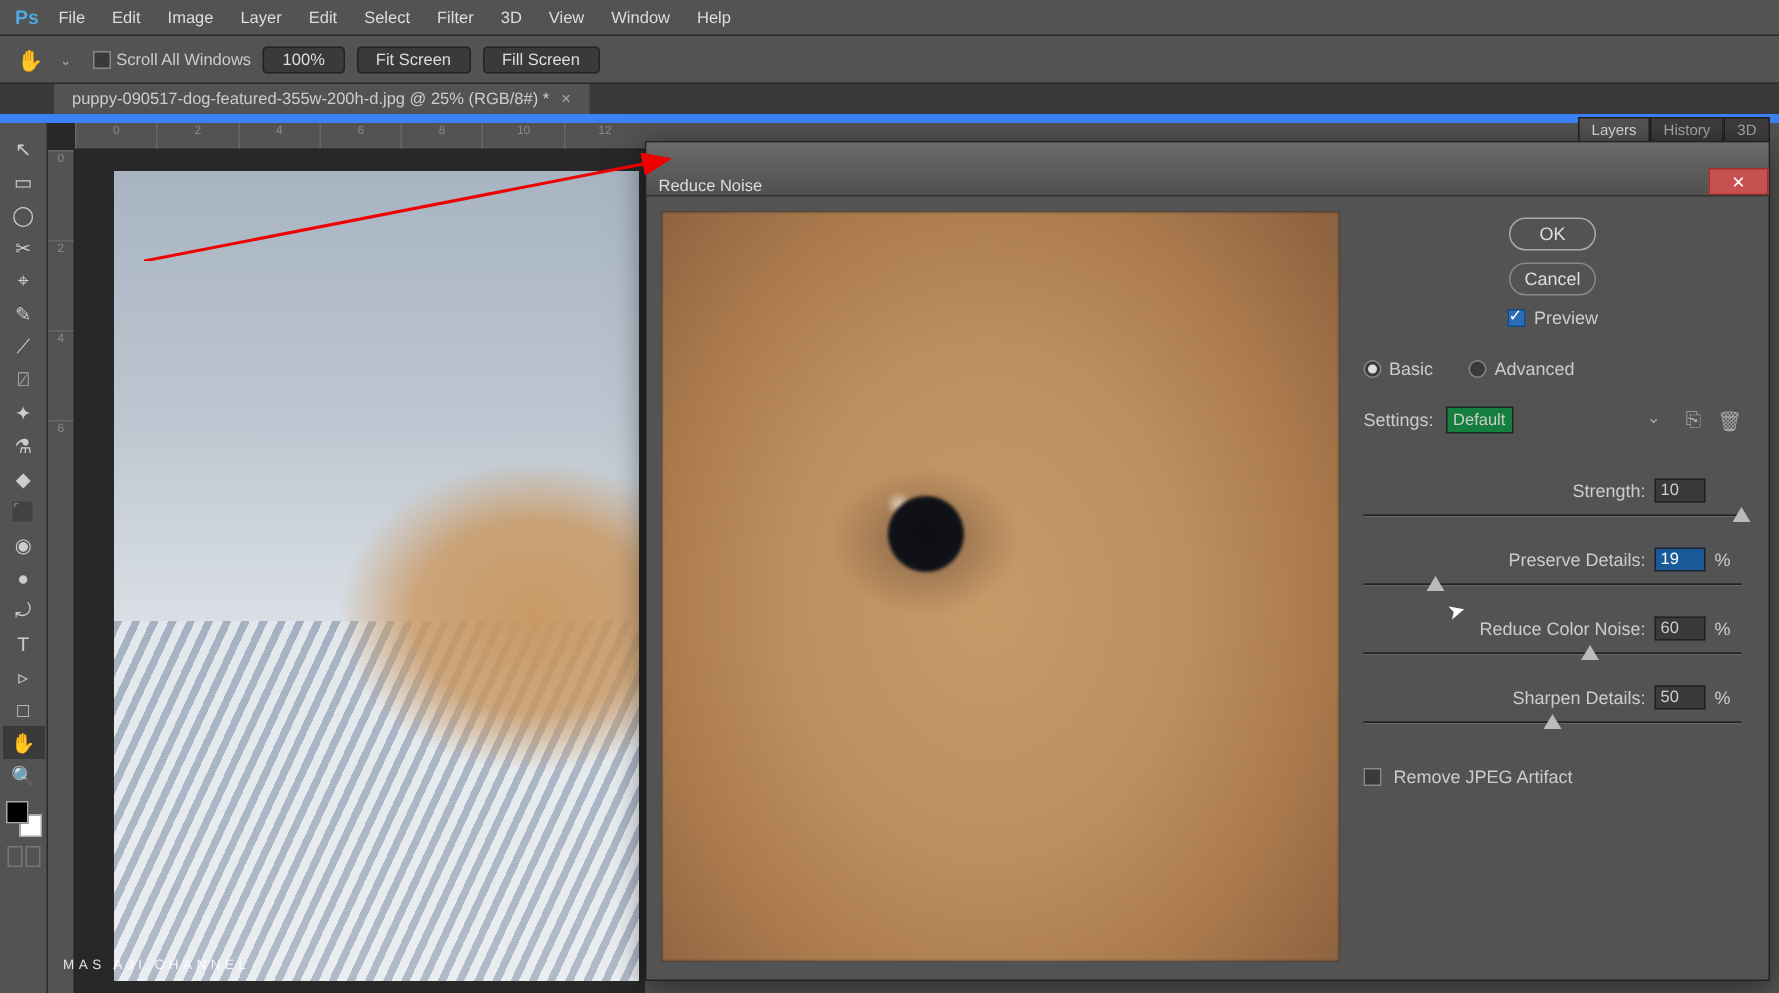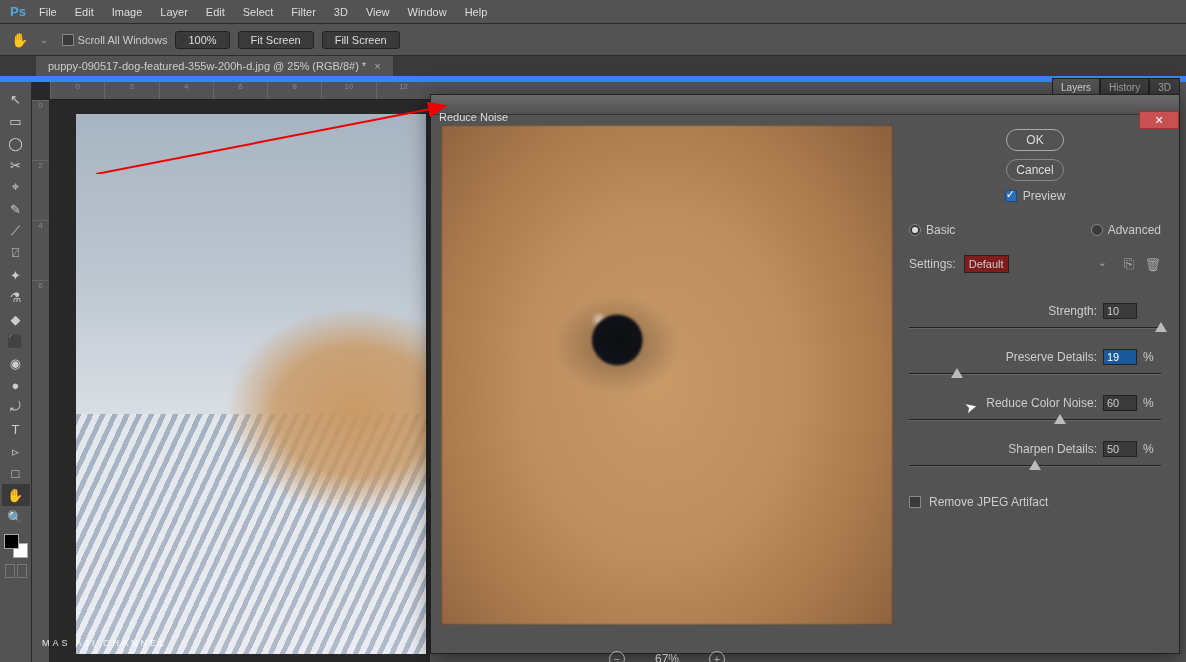--- a/index.html
+++ b/index.html
@@ -52,21 +52,21 @@
     linear-gradient(180deg,#a8b4c2 0%,#bcc6d0 30%,#dfe3e8 60%,#eef0f3 100%);
 }
 
 
 .rpanel-tabs { position:absolute; top:78px; right:6px; display:flex; gap:0; font-size:10px; color:#aaa; }
 .rpanel-tabs .t { padding:3px 8px; background:#3d3d3d; border:1px solid #222; }
 .rpanel-tabs .t.act { background:#535353; color:#ddd; }
 
 
 .dialog { position:absolute; top:94px; left:430px; width:750px; height:560px; background:#535353; border:1px solid #222; box-shadow:0 4px 20px rgba(0,0,0,.5); }
-.dialog .titlebar { height:20px; background:linear-gradient(180deg,#6a6a6a,#505050); display:flex; align-items:flex-start; justify-content:space-between; padding:16px 0 0 8px; font-size:11px; color:#ddd; border-bottom:1px solid #333; }
+.dialog .titlebar { height:36px; background:linear-gradient(180deg,#6a6a6a,#505050); display:flex; align-items:flex-end; justify-content:space-between; padding:4px 0 0 8px; font-size:11px; color:#ddd; border-bottom:1px solid #333; }
 .dialog .titlebar .closebtn { width:40px; height:18px; background:#c75050; color:#fff; display:flex; align-items:center; justify-content:center; font-size:11px; border:1px solid #a03030; }
 .dialog .body { display:flex; padding:10px; gap:12px; height:calc(100% - 20px); }
 .dialog .preview { width:452px; height:500px; background:#222; position:relative; overflow:hidden; }
 .dialog .preview .dog2 { position:absolute; inset:0;
   background:
     radial-gradient(circle 44px at 39% 43%, #0c0e12 0%, #101218 55%, transparent 60%),
     radial-gradient(circle 12px at 35% 39%, rgba(255,255,255,.6) 0%, transparent 70%),
     radial-gradient(ellipse 90px 70px at 39% 44%, rgba(40,30,25,.4) 0%, transparent 70%),
     radial-gradient(ellipse 300px 380px at 48% 52%, #c89a68 0%, #bd8e5f 45%, #a9794c 75%, #8f6340 100%),
     radial-gradient(ellipse 140px 240px at 14% 12%, rgba(140,95,60,.9) 0%, transparent 68%),
@@ -79,26 +79,26 @@
 .dialog .zoombar .zicon.out::before { content:"−"; position:absolute; inset:0; display:flex; align-items:center; justify-content:center; font-size:10px; color:#aaa; }
 .dialog .zoombar .zicon.in::before { content:"+"; position:absolute; inset:0; display:flex; align-items:center; justify-content:center; font-size:10px; color:#aaa; }
 
 .dialog .controls { flex:1; padding:4px 8px 0 4px; display:flex; flex-direction:column; gap:10px; color:#ccc; font-size:12px; }
 .dbtn { width:58px; padding:3px 0; text-align:center; background:#535353; border:1px solid #888; border-radius:11px; color:#ddd; cursor:default; }
 .dbtn.ok { border-color:#aaa; }
 .btnrow { display:flex; flex-direction:column; align-items:center; gap:8px; margin-bottom:4px; }
 .prev-chk { display:flex; align-items:center; gap:6px; }
 .prev-chk .cb { width:12px; height:12px; background:#2a6db5; border:1px solid #1a4a80; position:relative; }
 .prev-chk .cb::after { content:"✓"; position:absolute; top:-3px; left:0; font-size:11px; color:#fff; }
-.radios { display:flex; justify-content:space-between; gap:24px; margin-top:6px; }
+.radios { display:flex; justify-content:flex-start; gap:24px; margin-top:6px; }
 .radios label { display:flex; align-items:center; gap:5px; }
 .radios .r { width:12px; height:12px; border:1px solid #888; border-radius:50%; background:#3a3a3a; position:relative; }
 .radios .r.on::after { content:""; position:absolute; inset:2px; background:#ddd; border-radius:50%; }
 .settings-row { display:flex; align-items:center; gap:8px; margin-top:8px; }
-.settings-row select { flex:1; background:#7f1d1d; border:1px solid #222; color:#ccc; padding:2px 4px; font-size:11px; appearance:none; }
+.settings-row select { flex:1; background:#15803d; border:1px solid #222; color:#ccc; padding:2px 4px; font-size:11px; appearance:none; }
 .settings-row .sel-wrap { flex:1; position:relative; }
 .settings-row .sel-wrap::after { content:"⌄"; position:absolute; right:6px; top:1px; color:#aaa; font-size:11px; pointer-events:none; }
 .settings-row .ico { width:16px; height:14px; display:flex; align-items:center; justify-content:center; color:#aaa; font-size:13px; }
 
 .slider-group { margin-top:20px; display:flex; flex-direction:column; gap:14px; }
 .srow { }
 .srow .lbl { display:flex; align-items:center; justify-content:flex-end; gap:6px; padding-right:4px; }
 .srow .lbl .name { text-align:right; }
 .srow .lbl input { width:34px; background:#3a3a3a; border:1px solid #222; color:#ccc; font-size:11px; padding:1px 3px; text-align:left; }
 .srow .lbl input.hl { background:#1a5a9a; color:#fff; }

